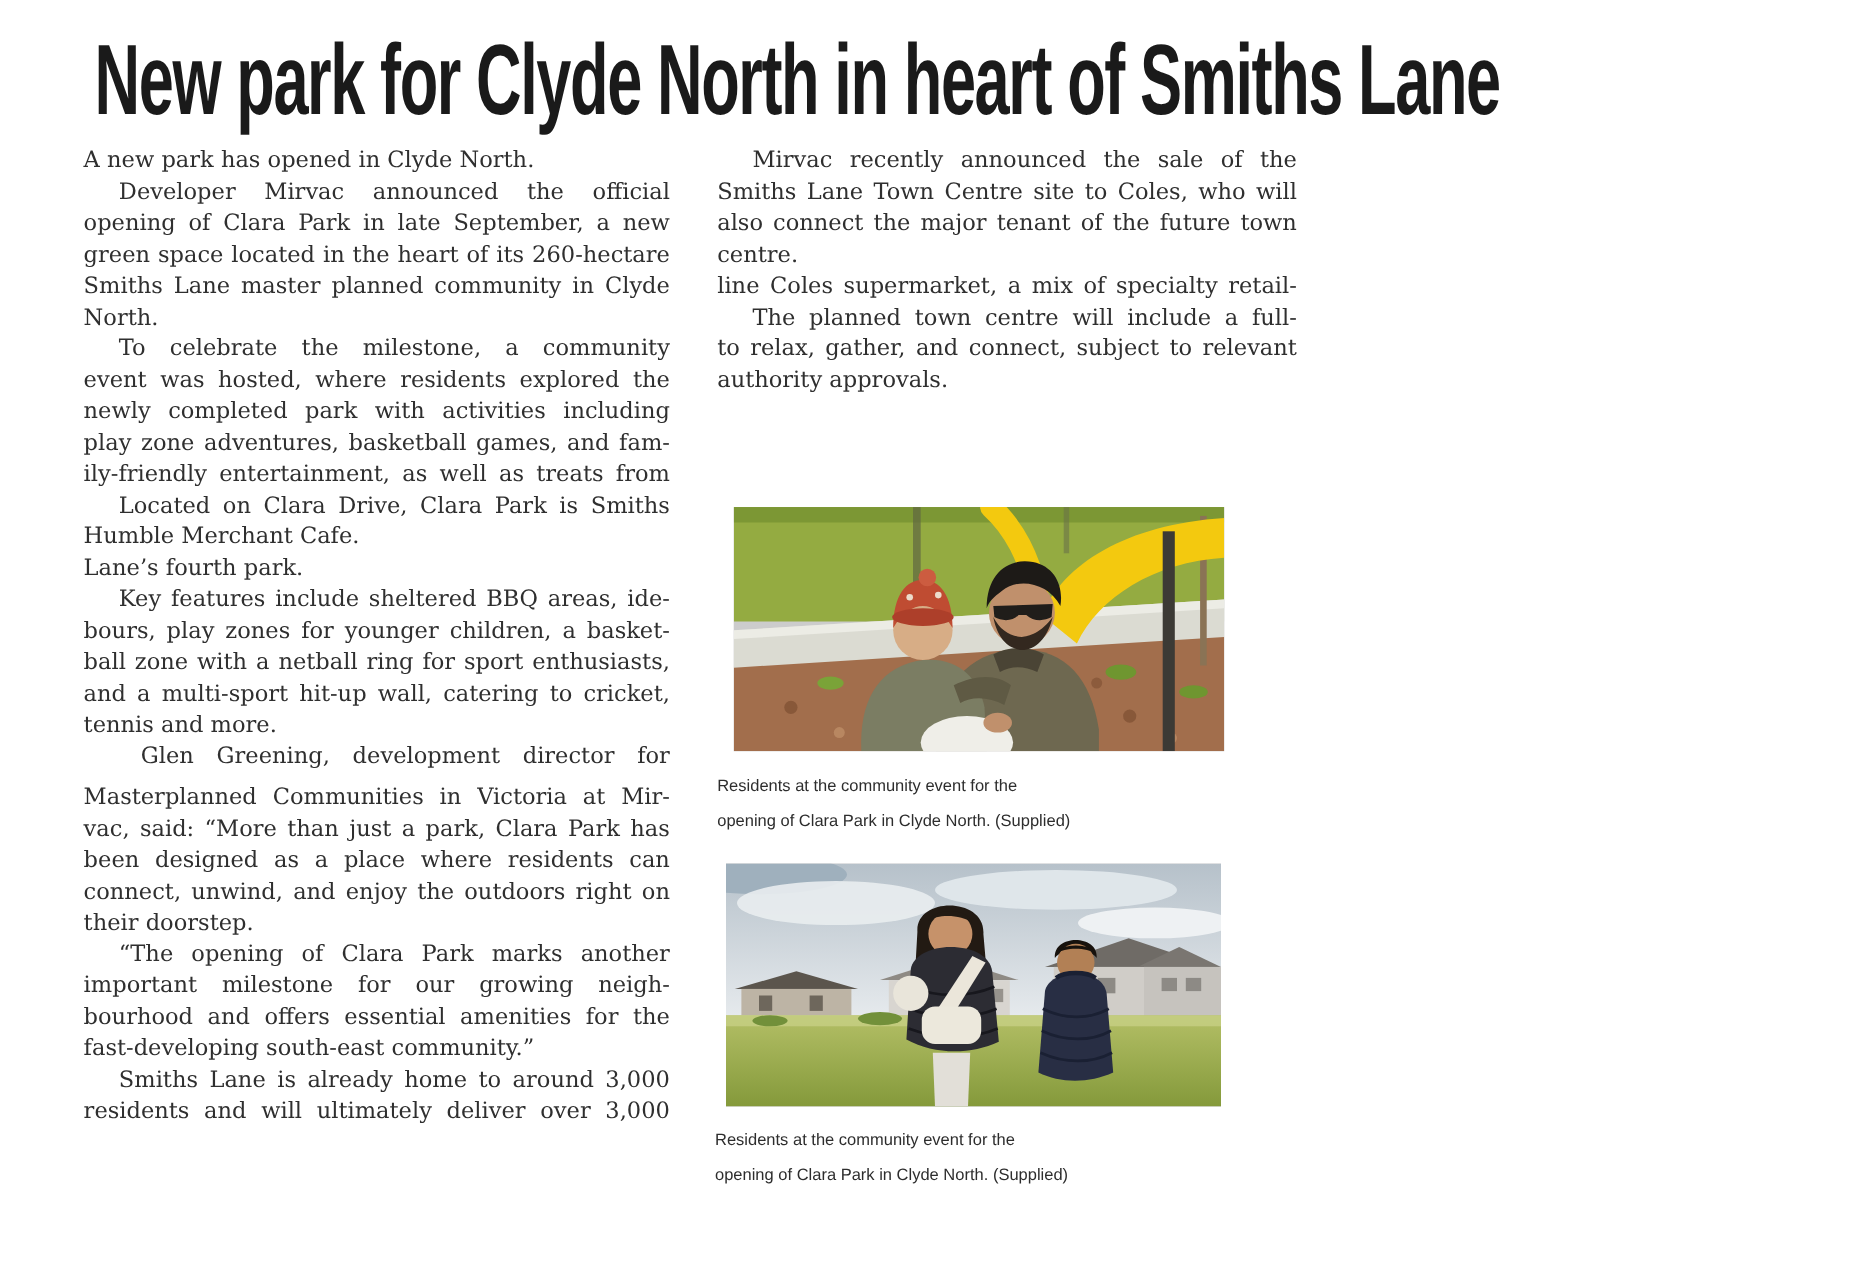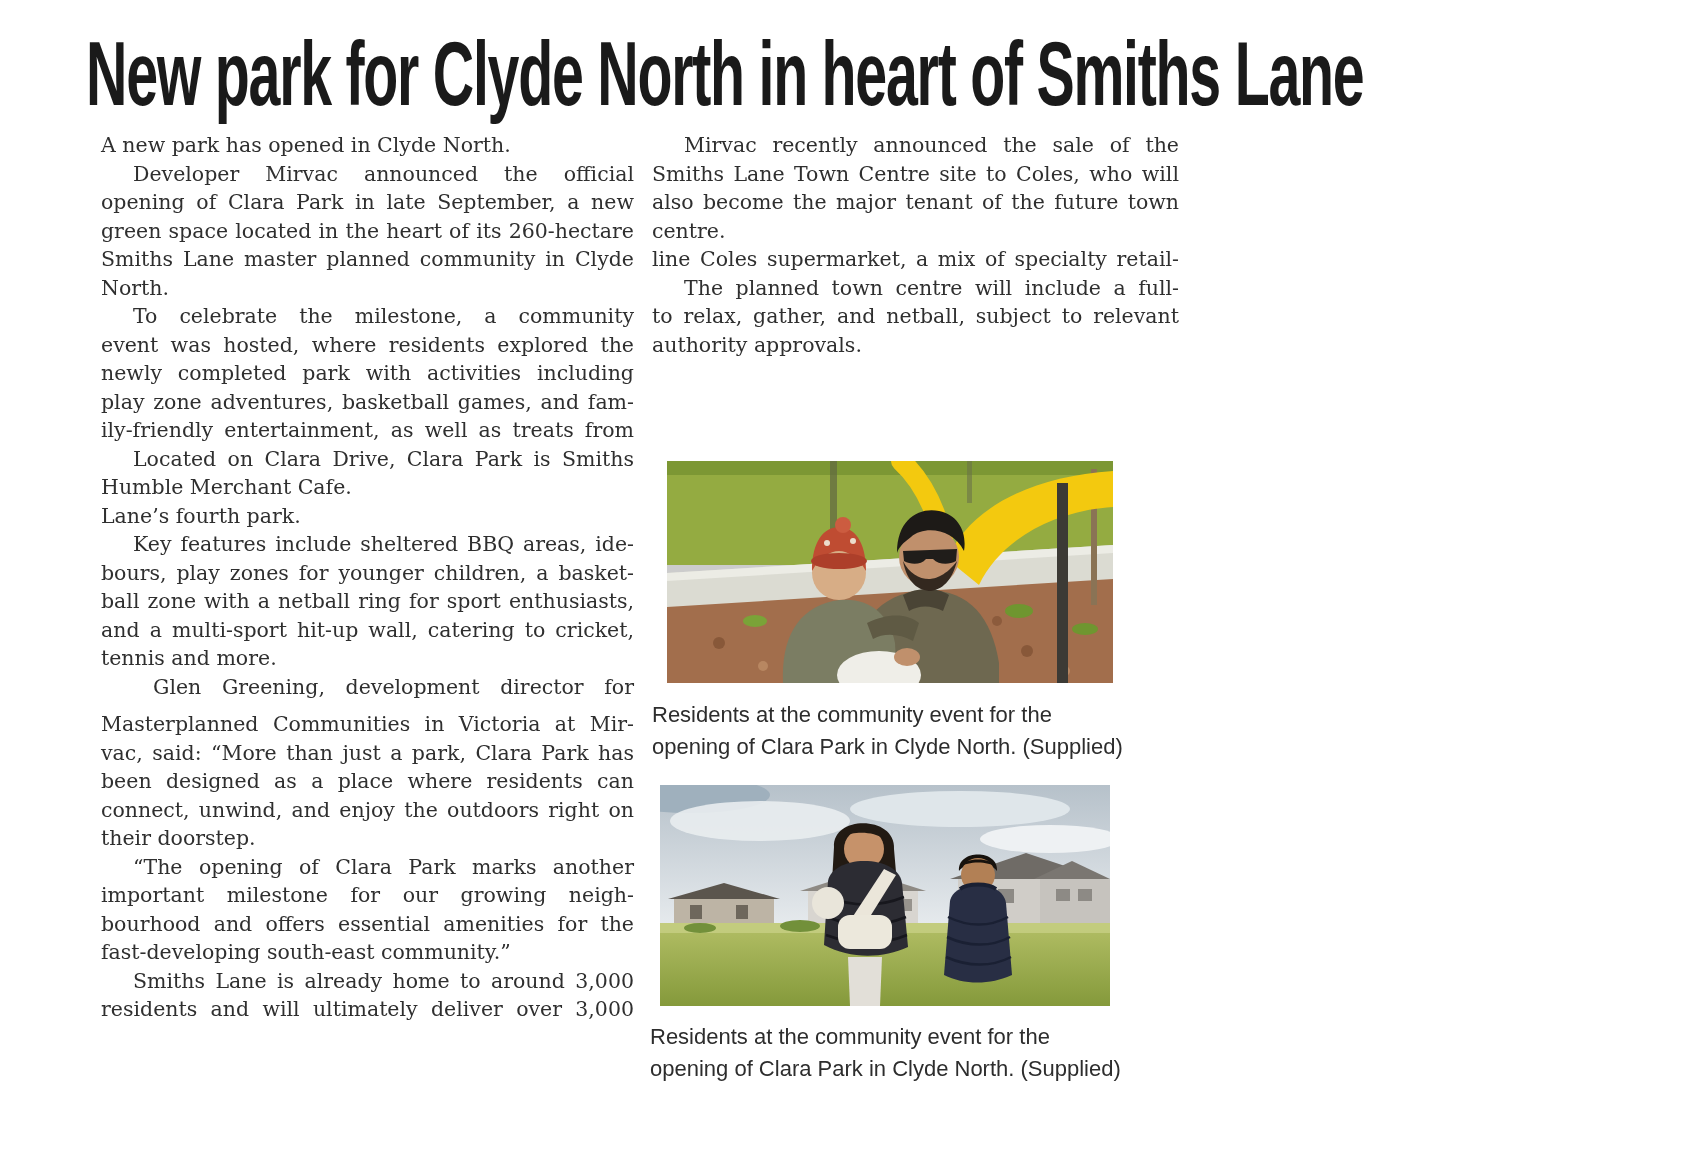--- a/index.html
+++ b/index.html
@@ -5,33 +5,33 @@
   html,body{margin:0;padding:0;background:#ffffff;}
   .page{position:relative;width:1684px;height:1158px;background:var(--background,#ffffff);
         font-family:"DejaVu Serif",serif;overflow:hidden;}
   .headline{position:absolute;left:86px;top:26px;margin:0;
             font-family:"Liberation Sans",sans-serif;font-weight:700;
             font-size:91px;line-height:96px;letter-spacing:-2px;
             color:var(--headline,#1a1a1a);white-space:nowrap;
             transform:scaleX(0.63);transform-origin:0 0;}
   .col{position:absolute;top:131px;font-size:20.5px;line-height:28.5px;
        color:var(--body-text,#2f2f2f);}
-  .col-left{left:101px;width:533px;}
+  .col-left{left:76px;width:533px;}
   .col-right{left:652px;width:527px;}
   .line{text-align:left;}
   .line.just{text-align:justify;text-align-last:justify;}
   .line.ind1{text-indent:32px;}
   .line.ind2{text-indent:52px;}
   .line.gap{margin-bottom:9px;}
   .photo{position:absolute;overflow:hidden;background:#ccc;}
   .photo1{left:667px;top:461px;width:446px;height:222px;}
   .photo2{left:660px;top:785px;width:450px;height:221px;}
   .photo svg{display:block;}
   .caption{position:absolute;font-family:"Liberation Sans",sans-serif;
-           font-size:22px;line-height:32px;color:var(--caption-text,#2d2d2d);}
+           font-size:15px;line-height:32px;color:var(--caption-text,#2d2d2d);}
   .caption1{left:652px;top:699px;width:520px;}
   .caption2{left:650px;top:1021px;width:520px;}
 </style>
 </head>
 <body>
 
 <div class="page">
 
   <h1 class="headline">New park for Clyde North in heart of Smiths Lane</h1>
 
@@ -65,25 +65,25 @@
       <div class="line just">important milestone for our growing neigh-</div>
       <div class="line just">bourhood and offers essential amenities for the</div>
       <div class="line">fast-developing south-east community.”</div>
       <div class="line just ind1">Smiths Lane is already home to around 3,000</div>
       <div class="line just">residents and will ultimately deliver over 3,000</div>
     </div>
 
   <div class="col col-right">
       <div class="line just ind1">Mirvac recently announced the sale of the</div>
       <div class="line just">Smiths Lane Town Centre site to Coles, who will</div>
-      <div class="line just">also become the major tenant of the future town</div>
+      <div class="line just">also connect the major tenant of the future town</div>
       <div class="line">centre.</div>
       <div class="line just">line Coles supermarket, a mix of specialty retail-</div>
       <div class="line just ind1">The planned town centre will include a full-</div>
-      <div class="line just">to relax, gather, and netball, subject to relevant</div>
+      <div class="line just">to relax, gather, and connect, subject to relevant</div>
       <div class="line">authority approvals.</div>
     </div>
 
   <div class="photo photo1">
     <svg viewBox="0 0 446 222" width="446" height="222">
       <rect x="0" y="0" width="446" height="104" style="fill:var(--photo1-grass,#94ab41)"></rect>
       <rect x="0" y="0" width="446" height="14" fill="#7c9734"></rect>
       <rect x="163" y="0" width="7" height="72" fill="#5f6742" opacity="0.7"></rect>
       <rect x="300" y="0" width="5" height="42" fill="#6b7348" opacity="0.6"></rect>
       <polygon points="0,112 446,84 446,122 0,150" style="fill:var(--photo1-path,#dbdbd2)"></polygon>

